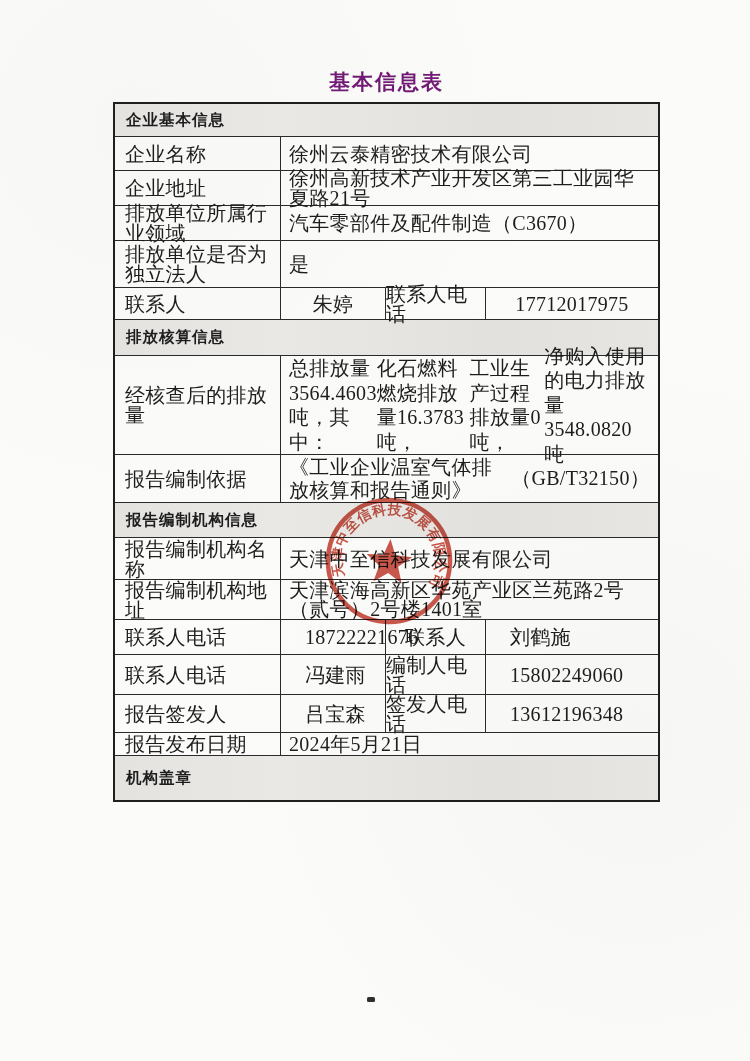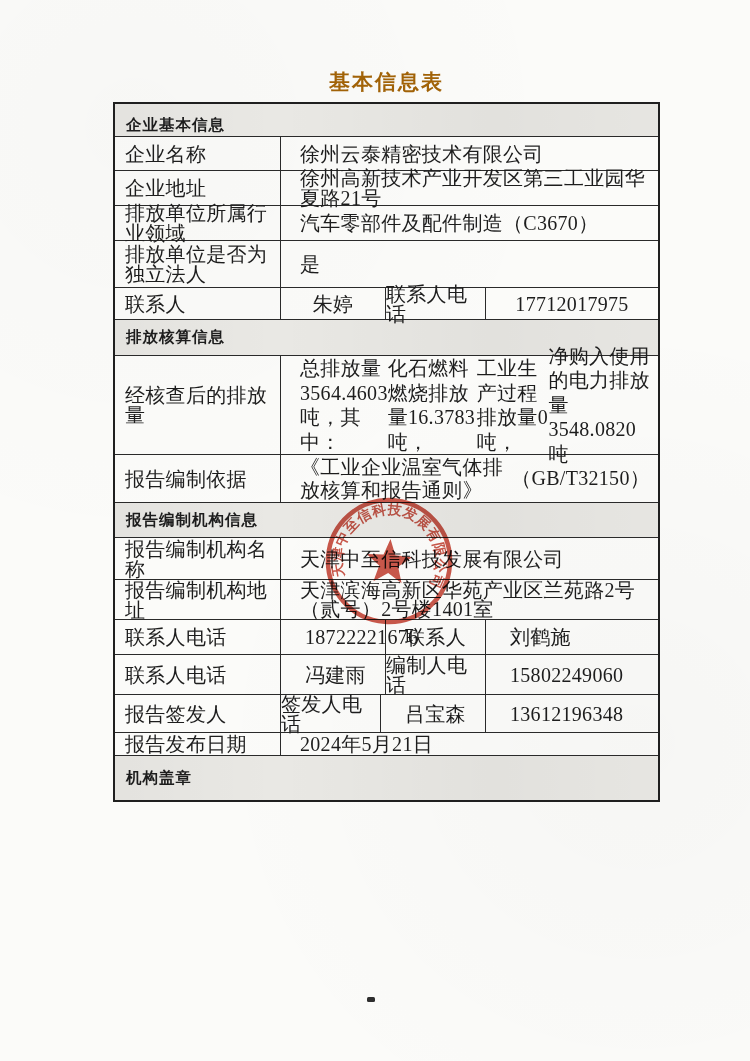--- a/index.html
+++ b/index.html
@@ -13,39 +13,39 @@
   .page::before {
     content:""; position:absolute; inset:0;
     background:
       radial-gradient(circle at 18% 12%, rgba(0,0,0,0.015), transparent 40%),
       radial-gradient(circle at 85% 70%, rgba(0,0,0,0.02), transparent 45%);
     pointer-events:none;
   }
   .doc-title {
     position:absolute; top:68px; left:113px; width:547px;
     text-align:center; font-size:21px; font-weight:bold; letter-spacing:2px;
-    color:#a16207;
+    color:#701a75;
   }
   .tbl {
     position:absolute; left:113px; top:102px; width:547px;
     border:2px solid #1f1f1f; box-sizing:border-box;
   }
   .row { display:flex; box-sizing:border-box; border-top:1.5px solid #2a2a2a; }
-  .row.first { border-top:none;align-items:flex-end; }
+  .row.first { border-top:none; }
   .sec-row {
     background:#e9e8e4; align-items:center;
     font-weight:bold; font-size:15.5px; letter-spacing:1px; padding-left:11px;
     background-image:linear-gradient(90deg, rgba(0,0,0,0.025) 0%, rgba(0,0,0,0) 30%, rgba(0,0,0,0.03) 70%, rgba(0,0,0,0.01) 100%);
   }
   .cell {
     box-sizing:border-box; display:flex; align-items:center;
     font-size:20px; letter-spacing:0.3px; line-height:20px;
   }
   .lbl { width:165px; flex-shrink:0; padding-left:10px; padding-right:4px; }
-  .val { flex:1; border-left:1.5px solid #2a2a2a; padding-left:19px; padding-right:8px; }
+  .val { flex:1; border-left:1.5px solid #2a2a2a; padding-left:8px; padding-right:8px; }
   .c2  { width:105px; flex-shrink:0; border-left:1.5px solid #2a2a2a; justify-content:center; }
   .c3  { width:100px; flex-shrink:0; border-left:1.5px solid #2a2a2a; justify-content:center; }
   .c4  { flex:1; border-left:1.5px solid #2a2a2a; justify-content:center; }
   .ta-l { justify-content:flex-start; padding-left:24px; }
   .multi { flex-direction:row; justify-content:center; align-items:center; }
   .multi.lh-big div { line-height:24.5px; }
   .multi.lh-med div { line-height:23px; }
   .stamp {
     position:absolute; left:319px; top:491px; width:140px; height:140px;
     opacity:0.85; mix-blend-mode:multiply; transform:rotate(4deg);
@@ -141,22 +141,22 @@
 
     <div class="row" style="height:40px">
       <div class="cell lbl">联系人电话</div>
       <div class="cell c2 ta-l">冯建雨</div>
       <div class="cell c3">编制人电话</div>
       <div class="cell c4 ta-l">15802249060</div>
     </div>
 
     <div class="row" style="height:38px">
       <div class="cell lbl">报告签发人</div>
+      <div class="cell c2 ta-l">吕宝森</div>
       <div class="cell c3">签发人电话</div>
-      <div class="cell c2 ta-l">吕宝森</div>
       <div class="cell c4 ta-l">13612196348</div>
     </div>
 
     <div class="row" style="height:23px">
       <div class="cell lbl">报告发布日期</div>
       <div class="cell val">2024年5月21日</div>
     </div>
 
     <div class="row sec-row" style="height:45px">
       <span>机构盖章</span>

